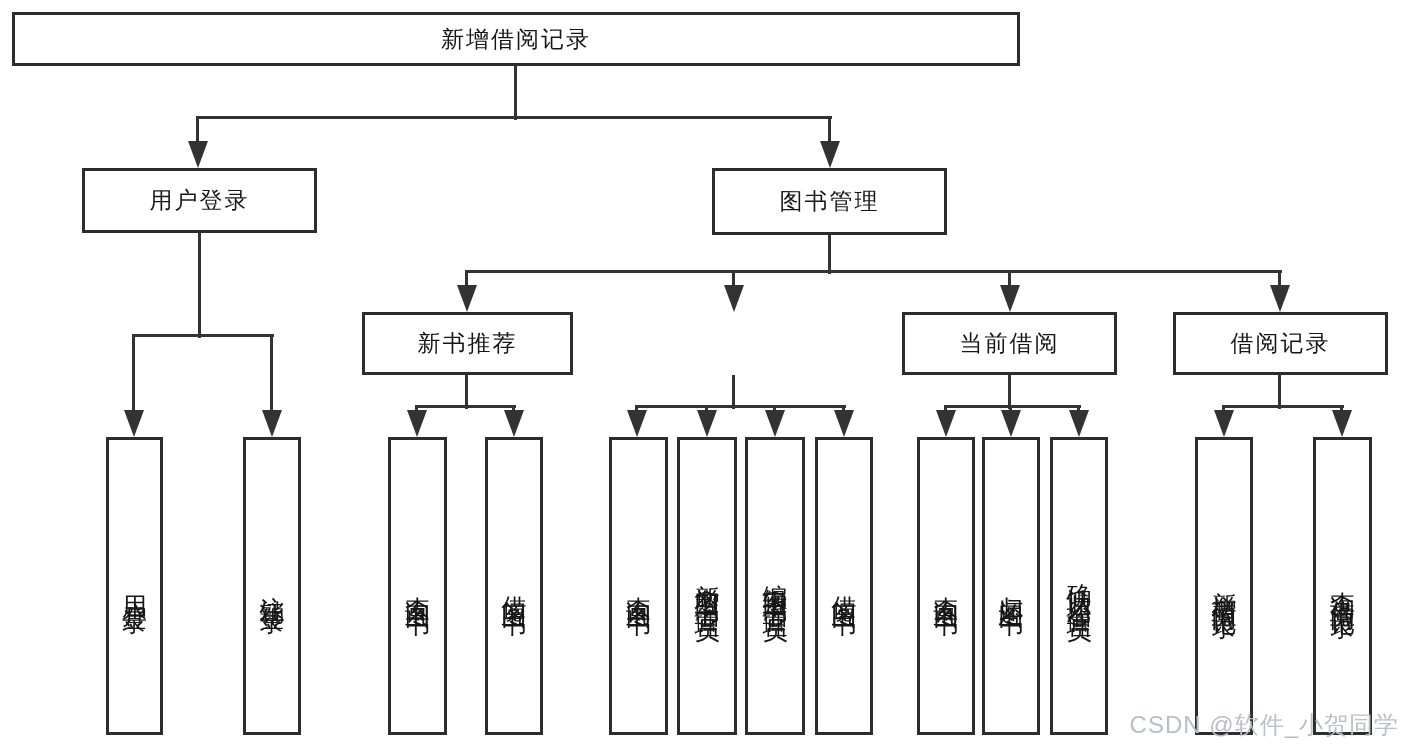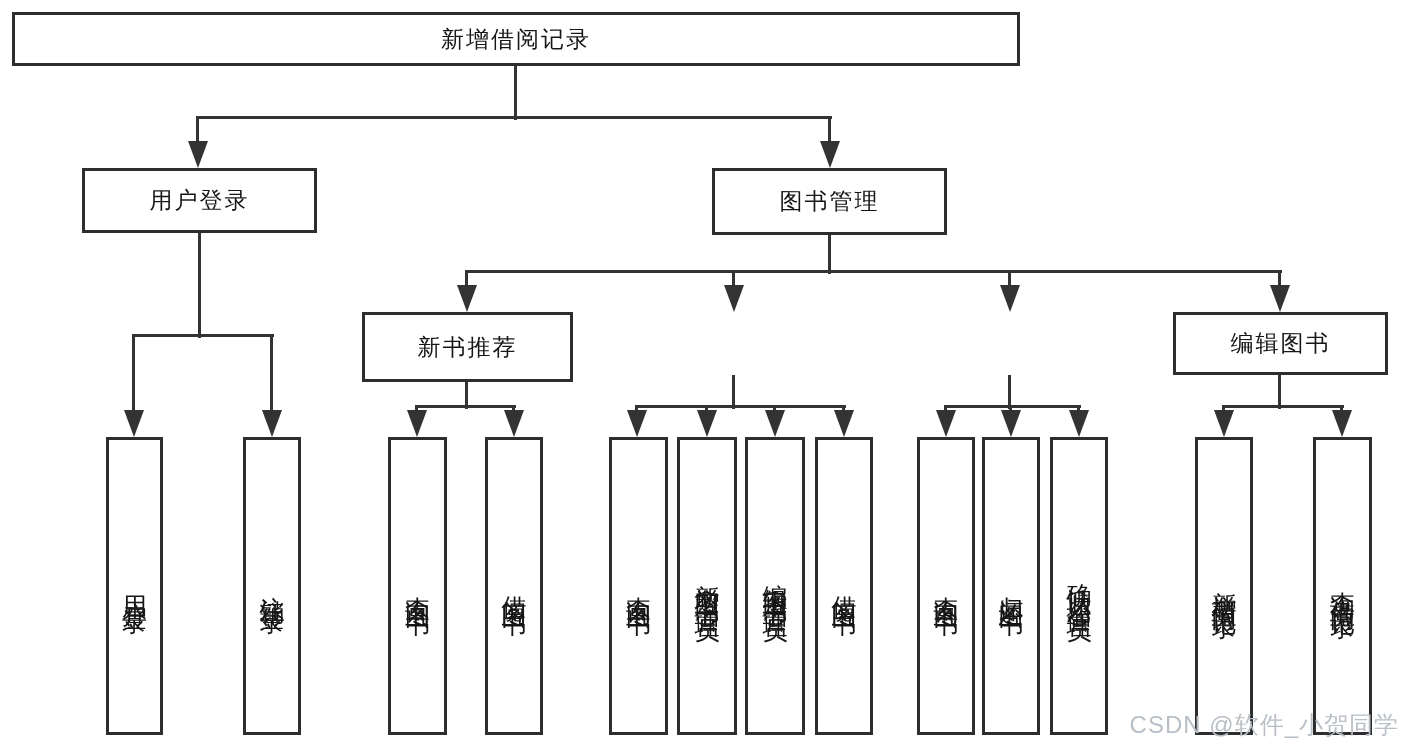--- a/index.html
+++ b/index.html
@@ -66,25 +66,28 @@
     <span class="lbl">新增借阅记录</span>
   </div>
 
   <div class="node" style="left:82px;top:168px;width:235px;height:65px">
     <span class="lbl">用户登录</span>
   </div>
   <div class="node" style="left:712px;top:168px;width:235px;height:67px">
     <span class="lbl">图书管理</span>
   </div>
 
-  <div class="node" style="left:362px;top:312px;width:211px;height:70px">
+  <div class="node" style="left:362px;top:312px;width:211px;height:63px">
     <span class="lbl">新书推荐</span>
   </div>
+  <div class="node" style="left:902px;top:312px;width:215px;height:63px">
+    <span class="lbl">当前借阅</span>
+  </div>
   <div class="node" style="left:1173px;top:312px;width:215px;height:63px">
-    <span class="lbl">编辑图书</span>
+    <span class="lbl">借阅记录</span>
   </div>
 
   <div class="node leaf" style="left:106px;top:437px;width:57px;height:298px">
     <span class="lbl">用户登录</span>
   </div>
   <div class="node leaf" style="left:243px;top:437px;width:58px;height:298px">
     <span class="lbl">注销登录</span>
   </div>
 
   <div class="node leaf" style="left:388px;top:437px;width:59px;height:298px">

